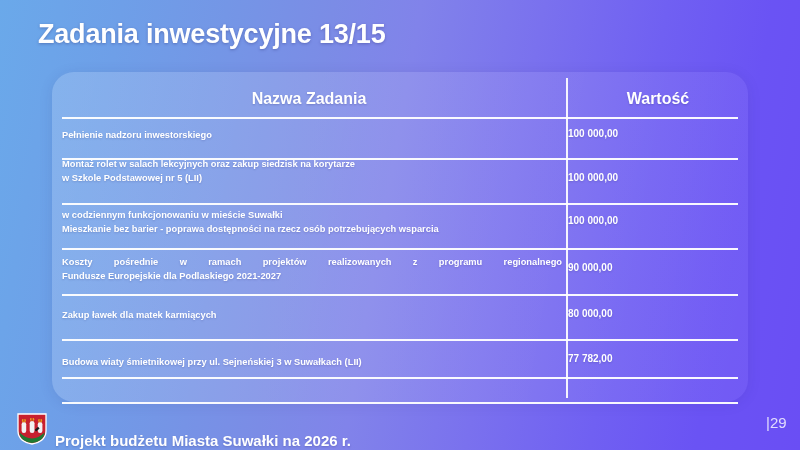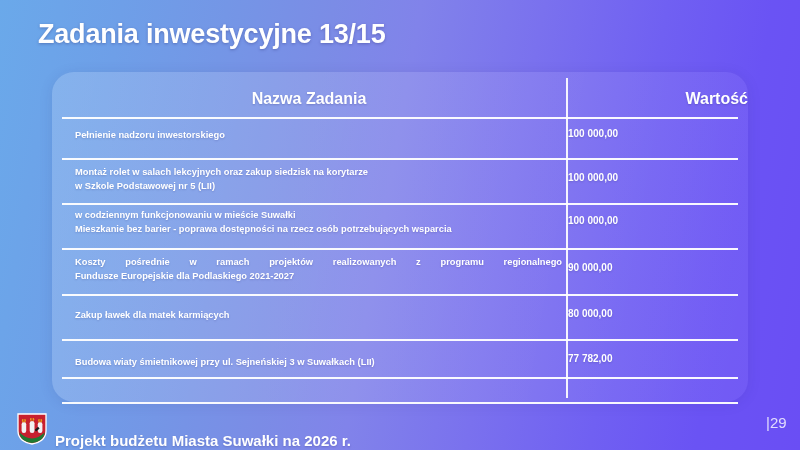--- a/index.html
+++ b/index.html
@@ -85,34 +85,34 @@
 
   .th {
     position: absolute;
     top: 18px;
     font-size: 16px;
     font-weight: bold;
     color: #ffffff;
     text-shadow: 0 1px 2px rgba(40,40,110,0.25);
   }
   #th-name  { left: 0;     width: 514px; text-align: center; }
-  #th-value { left: 516px; width: 180px; text-align: right; }
+  #th-value { left: 516px; width: 180px; text-align: center; }
 
   .cell-name {
     position: absolute;
     left: 10px;
     width: 500px;
     font-size: 9.3px;
     font-weight: bold;
     color: #ffffff;
     line-height: 14px;
     text-shadow: 0 1px 2px rgba(40,40,110,0.22);
   }
   .cell-name.justify { text-align: justify; }
-  .cell-name .ln { display: block; margin-left: 13px; }
+  .cell-name .ln { display: block; }
 
   .cell-value {
     position: absolute;
     left: 516px;
     width: 180px;
     font-size: 10px;
     font-weight: bold;
     color: #ffffff;
     text-shadow: 0 1px 2px rgba(40,40,110,0.22);
   }
@@ -159,21 +159,21 @@
       <div class="hline" style="top: 131px;"></div>
       <div class="hline" style="top: 176px;"></div>
       <div class="hline" style="top: 222px;"></div>
       <div class="hline" style="top: 267px;"></div>
       <div class="hline" style="top: 305px;"></div>
       <div class="hline" style="top: 330px;"></div>
       <div class="cell-name" style="top: 56px;">
         <span class="ln">Pełnienie nadzoru inwestorskiego</span>
       </div>
       <div class="cell-value" style="top: 56px;">100 000,00</div>
-      <div class="cell-name" style="top: 93px;">
+      <div class="cell-name" style="top: 85px;">
         <span class="ln">Montaż rolet w salach lekcyjnych oraz zakup siedzisk na korytarze</span>
         <span class="ln">w Szkole Podstawowej nr 5 (LII)</span>
       </div>
       <div class="cell-value" style="top: 100px;">100 000,00</div>
       <div class="cell-name" style="top: 136px;">
         <span class="ln">w codziennym funkcjonowaniu w mieście Suwałki</span>
         <span class="ln">Mieszkanie bez barier - poprawa dostępności na rzecz osób potrzebujących wsparcia</span>
       </div>
       <div class="cell-value" style="top: 143px;">100 000,00</div>
       <div class="cell-name justify" style="top: 183px;">

